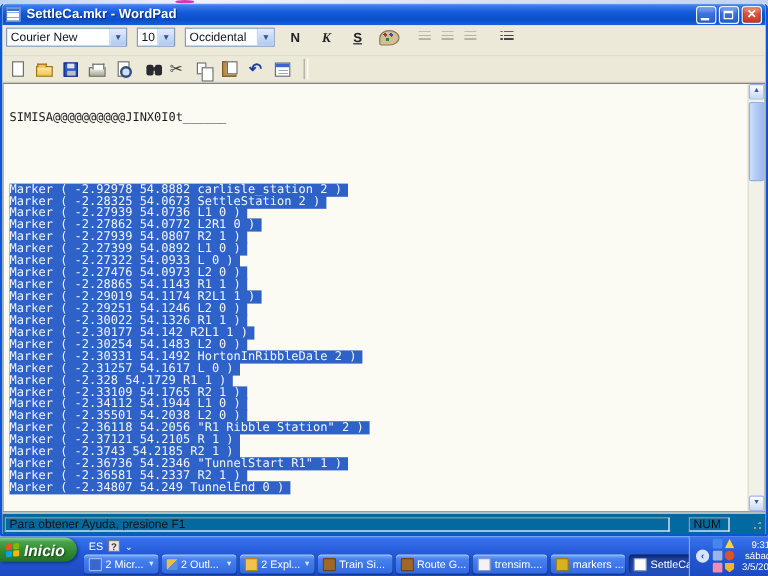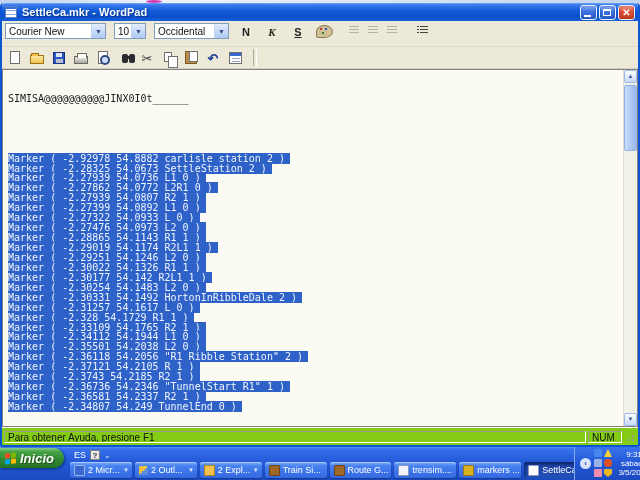--- a/index.html
+++ b/index.html
@@ -87,21 +87,21 @@
   .hl{background:#2E62C8;color:#f0f5ff;padding-right:5px;}
 
   .vscroll{position:absolute;top:0;right:0;bottom:0;width:13px;background:#F2F1E7;border-left:1px solid #e0ddd0;}
   .sb-btn{position:absolute;left:0;width:13px;height:13px;box-sizing:border-box;background:linear-gradient(180deg,#FDFEFE,#C7D8F6);
     border:1px solid #9cb9ec;border-radius:2px;color:#3a5a9c;font-size:6px;text-align:center;line-height:11px;}
   .sb-up{top:0;}
   .sb-down{bottom:0;}
   .sb-thumb{position:absolute;top:15px;left:0;width:13px;height:66px;box-sizing:border-box;border:1px solid #94b0e4;border-radius:2px;
     background:linear-gradient(90deg,#cde0fc,#aac6f4 60%,#9cbaf0);}
 
-  .statusbar{height:15px;flex:none;display:flex;align-items:center;gap:2px;background:#84cc16;border-top:1px solid #fff;padding:1px 2px;font-size:10px;color:#111;}
+  .statusbar{height:15px;flex:none;display:flex;align-items:center;gap:16px;background:#0369a1;border-top:1px solid #fff;padding:1px 2px;font-size:10px;color:#111;}
   .cell{box-sizing:border-box;height:12px;line-height:11px;border:1px solid;border-color:#9d9a8d #fff #fff #9d9a8d;padding:0 3px;white-space:nowrap;overflow:hidden;}
   .cell-msg{flex:1;}
   .cell-num{width:34px;flex:none;}
   .grip{width:12px;height:12px;flex:none;background:
     radial-gradient(circle 1px at 9px 9px,#9d9a8d 98%,transparent),
     radial-gradient(circle 1px at 9px 5px,#9d9a8d 98%,transparent),
     radial-gradient(circle 1px at 5px 9px,#9d9a8d 98%,transparent);}
 
   
   .taskbar{position:absolute;left:0;bottom:0;width:640px;height:33px;

